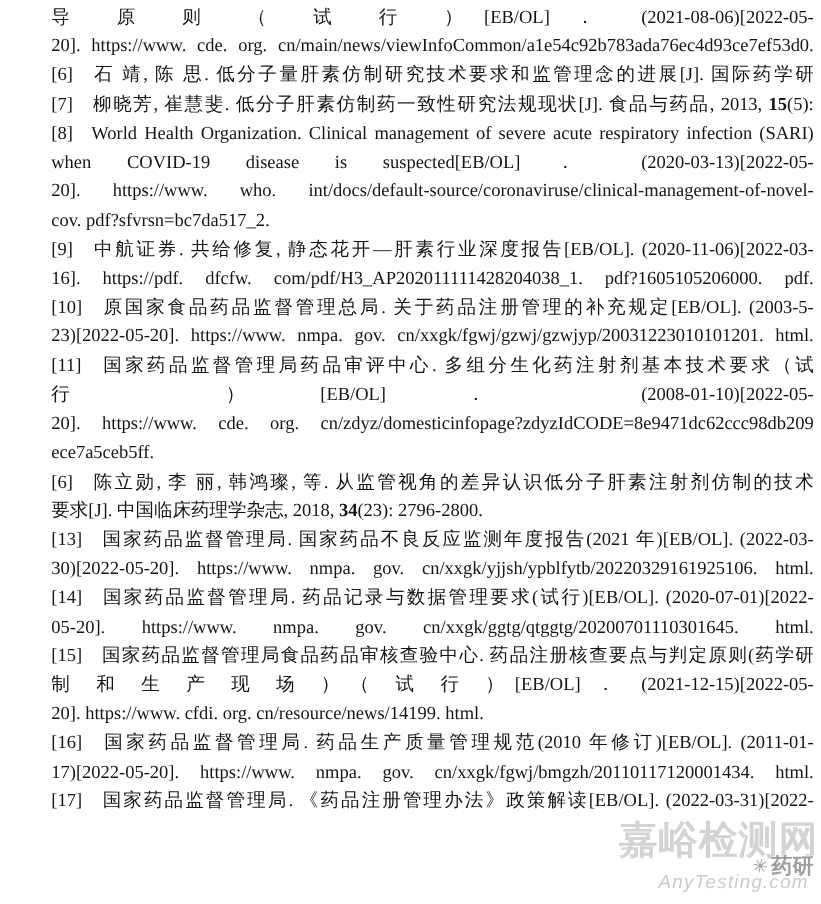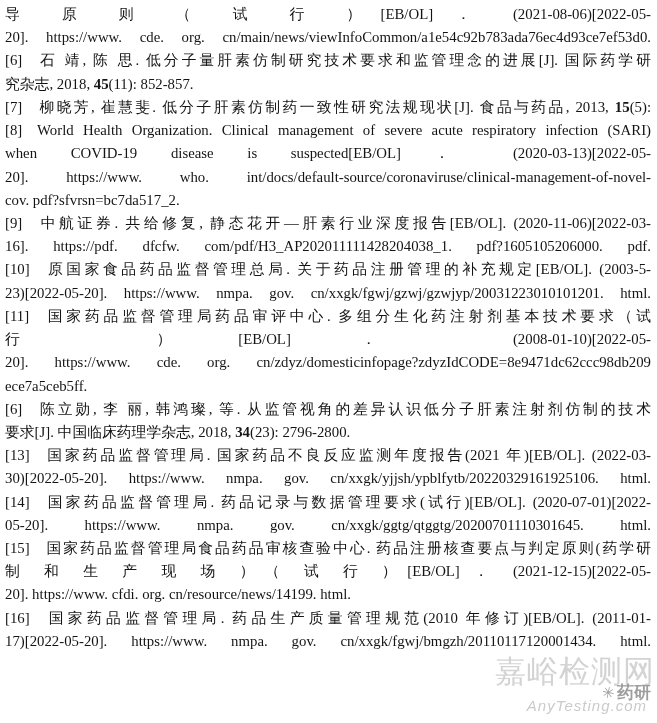--- a/index.html
+++ b/index.html
@@ -16,28 +16,28 @@
     font-family:"Liberation Serif","DejaVu Serif",serif;
   }
   .page{position:absolute;inset:0;}
   .doc{
     position:absolute;left:5px;right:6px;top:3px;z-index:1;
     color:var(--text);
   }
   .line{
     height:23.22px;line-height:23.22px;font-size:14.8px;
     overflow:hidden;white-space:normal;
-    text-align:justify;text-align-last:left;
+    text-align:justify;text-align-last:left;margin-left:36px;
   }
   .line.just{text-align-last:justify;}
   .line .b{font-weight:bold;}
   .watermark-layer{position:absolute;inset:0;z-index:2;pointer-events:none;}
   .wm-site{
     position:absolute;right:2px;bottom:30px;
-    font-size:31px;font-weight:normal;letter-spacing:1px;white-space:nowrap;
+    font-size:31px;font-weight:bold;letter-spacing:1px;white-space:nowrap;
     color:var(--watermark-gray);opacity:.72;
     font-family:"Liberation Sans","DejaVu Sans",sans-serif;
   }
   .wm-url{
     position:absolute;right:10px;bottom:9px;
     font-style:italic;font-size:15px;letter-spacing:1px;white-space:nowrap;
     color:var(--watermark-url);opacity:.8;
     font-family:Liberation Sans, sans-serif;
   }
   .wm-logo{
@@ -53,21 +53,20 @@
   }
 </style>
 </head>
 <body>
 
 <div class="page">
   <div class="doc">
       <div class="line just"><span>导 原 则 （ 试 行 ）[EB/OL] ． (2021-08-06)[2022-05-</span></div>
       <div class="line just"><span>20]. https://www. cde. org. cn/main/news/viewInfoCommon/a1e54c92b783ada76ec4d93ce7ef53d0.</span></div>
       <div class="line just"><span>[6] 石 靖, 陈 思. 低分子量肝素仿制研究技术要求和监管理念的进展[J]. 国际药学研</span></div>
-      <div class="line"><span>究杂志, 2018, </span><span class="b">45</span><span>(11): 852-857.</span></div>
       <div class="line just"><span>[7] 柳晓芳, 崔慧斐. 低分子肝素仿制药一致性研究法规现状[J]. 食品与药品, 2013, </span><span class="b">15</span><span>(5):</span></div>
       <div class="line just"><span>[8] World Health Organization. Clinical management of severe acute respiratory infection (SARI)</span></div>
       <div class="line just"><span>when COVID-19 disease is suspected[EB/OL] ． (2020-03-13)[2022-05-</span></div>
       <div class="line just"><span>20]. https://www. who. int/docs/default-source/coronaviruse/clinical-management-of-novel-</span></div>
       <div class="line"><span>cov. pdf?sfvrsn=bc7da517_2.</span></div>
       <div class="line just"><span>[9] 中航证券. 共给修复, 静态花开—肝素行业深度报告[EB/OL]. (2020-11-06)[2022-03-</span></div>
       <div class="line just"><span>16]. https://pdf. dfcfw. com/pdf/H3_AP202011111428204038_1. pdf?1605105206000. pdf.</span></div>
       <div class="line just"><span>[10] 原国家食品药品监督管理总局. 关于药品注册管理的补充规定[EB/OL]. (2003-5-</span></div>
       <div class="line just"><span>23)[2022-05-20]. https://www. nmpa. gov. cn/xxgk/fgwj/gzwj/gzwjyp/20031223010101201. html.</span></div>
       <div class="line just"><span>[11] 国家药品监督管理局药品审评中心. 多组分生化药注射剂基本技术要求（试</span></div>
@@ -78,20 +77,21 @@
       <div class="line"><span>要求[J]. 中国临床药理学杂志, 2018, </span><span class="b">34</span><span>(23): 2796-2800.</span></div>
       <div class="line just"><span>[13] 国家药品监督管理局. 国家药品不良反应监测年度报告(2021 年)[EB/OL]. (2022-03-</span></div>
       <div class="line just"><span>30)[2022-05-20]. https://www. nmpa. gov. cn/xxgk/yjjsh/ypblfytb/20220329161925106. html.</span></div>
       <div class="line just"><span>[14] 国家药品监督管理局. 药品记录与数据管理要求(试行)[EB/OL]. (2020-07-01)[2022-</span></div>
       <div class="line just"><span>05-20]. https://www. nmpa. gov. cn/xxgk/ggtg/qtggtg/20200701110301645. html.</span></div>
       <div class="line just"><span>[15] 国家药品监督管理局食品药品审核查验中心. 药品注册核查要点与判定原则(药学研</span></div>
       <div class="line just"><span>制 和 生 产 现 场 ）（ 试 行 ）[EB/OL] ． (2021-12-15)[2022-05-</span></div>
       <div class="line"><span>20]. https://www. cfdi. org. cn/resource/news/14199. html.</span></div>
       <div class="line just"><span>[16] 国家药品监督管理局. 药品生产质量管理规范(2010 年修订)[EB/OL]. (2011-01-</span></div>
       <div class="line just"><span>17)[2022-05-20]. https://www. nmpa. gov. cn/xxgk/fgwj/bmgzh/20110117120001434. html.</span></div>
+      <div class="line just"><span>[17] 国家药品监督管理局. 《药品注册管理办法》政策解读[EB/OL]. (2022-03-31)[2022-</span></div>
     </div>
 
   <div class="watermark-layer">
     <div class="wm-site">嘉峪检测网</div>
     <div class="wm-logo">
       <span class="wm-star">✳</span><span>药研</span>
     </div>
     <div class="wm-url">AnyTesting.com</div>
   </div>
 </div>

